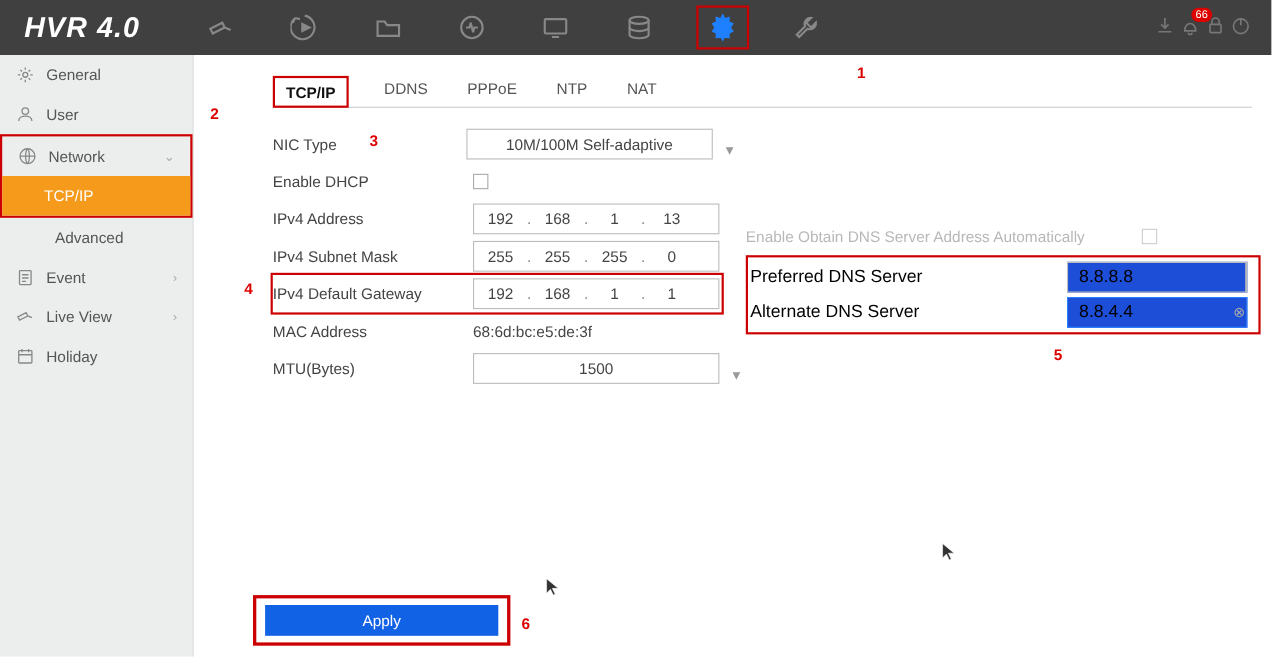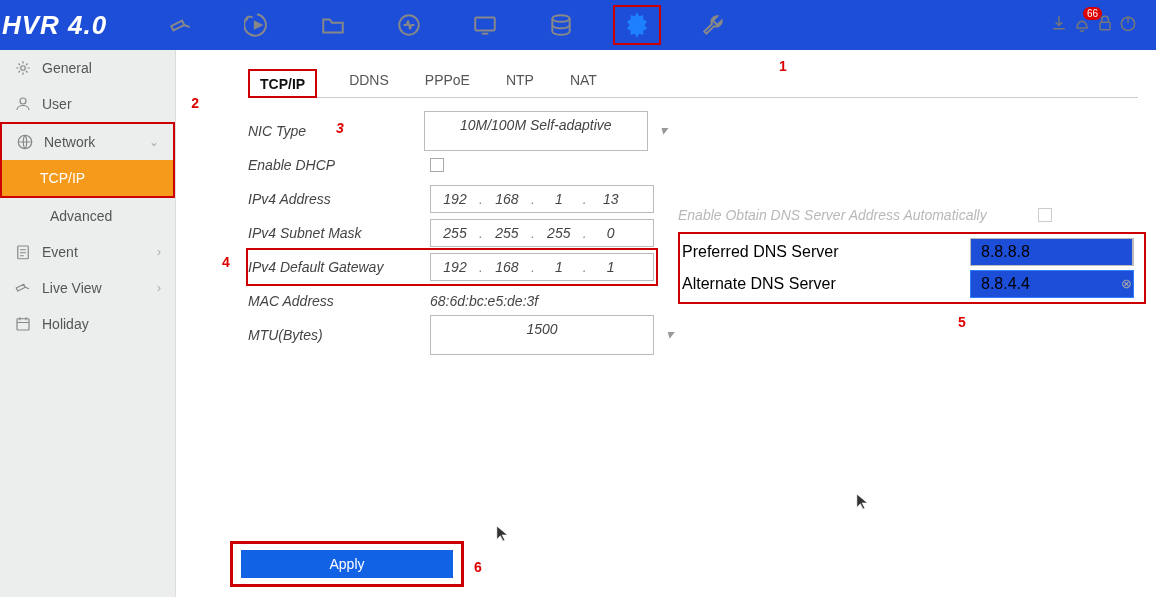--- a/index.html
+++ b/index.html
@@ -1,22 +1,22 @@
 <!DOCTYPE html>
 <html><head>
 <meta charset="utf-8">
 <style>
 * { margin:0; padding:0; box-sizing:border-box; font-family:Arial,Helvetica,sans-serif; }
 html,body { width:1156px; height:597px; overflow:hidden; background:#fff; }
 
 .topbar {
   height:50px; width:100%;
-  background:#1d4ed8; color:#ddd;
+  background:#404040; color:#ddd;
   display:flex; align-items:center;
-  padding:0 2px; position:relative;
+  padding:0 22px; position:relative;
 }
 .logo { font-size:26px; font-weight:900; font-style:italic; letter-spacing:1px; color:#fff; margin-right:40px;}
 .topicons { display:flex; gap:28px; align-items:center; margin-left:10px;}
 .topicons .ticon { width:48px; height:40px; display:flex; align-items:center; justify-content:center; cursor:pointer; }
 .ticon svg { width:26px; height:26px; stroke:#888; fill:none; stroke-width:1.8; }
 .ticon.gear svg { stroke:#1e7fff; fill:#1e7fff; }
 .ticon.gear { border:2px solid #c00; }
 .top-right { position:absolute; right:18px; top:0; height:50px; display:flex; align-items:center; gap:3px;}
 .top-right svg { width:20px; height:20px; stroke:#777; fill:none; stroke-width:1.8;}
 .badge { position:relative; }
@@ -40,24 +40,24 @@
 .side-sub { padding-left:50px; }
 .side-group-hl { border:2px solid #c00; }
 
 .main { flex:1; padding:14px 18px 10px 24px; position:relative;}
 .tabs { display:flex; gap:28px; border-bottom:1px solid #ccc; height:34px; align-items:flex-end; width:890px;}
 .tab { font-size:14px; color:#555; padding:8px 4px 9px; cursor:pointer;}
 .tab.active { color:#111; border-bottom:2px solid #f59a1b; font-weight:600;}
 .tab.active-wrap { border:2px solid #c00; margin-bottom:-1px; padding:5px 10px 4px;}
 
 .form { margin-top:16px; }
-.row { display:flex; align-items:center; height:34px; font-size:14px; color:#444;font-style:italic;}
+.row { display:flex; align-items:center; height:34px; font-size:14px; color:#444;}
 .label { width:182px; }
 .select {
-  border:1px solid #bbb; height:40px; line-height:26px; text-align:center;
+  border:1px solid #bbb; height:28px; line-height:26px; text-align:center;
   width:224px; color:#444; background:#fff; position:relative; cursor:pointer;
 }
 .select::after { content:"▾"; color:#999; position:absolute; right:-20px; top:5px;}
 .check { width:14px; height:14px; border:1px solid #aaa;}
 .ipbox { display:flex; border:1px solid #bbb; height:28px; width:224px; align-items:center; background:#fff;}
 .ipbox span.oct { width:48px; text-align:center;}
 .ipbox span.dot { color:#888;}
 .txtval { color:#444; }
 .ipinput {
   border:1px solid #bbb; border-right:2px solid #bbb; height:28px; width:164px;

